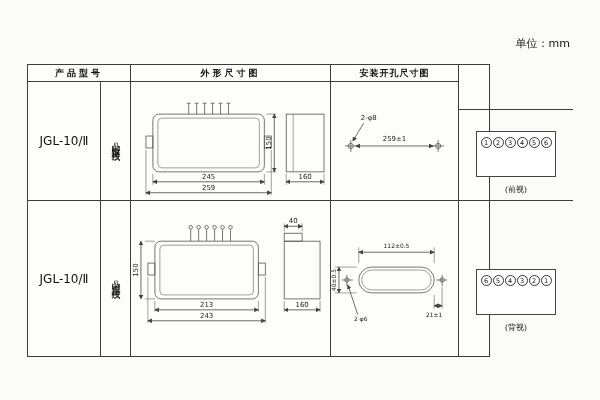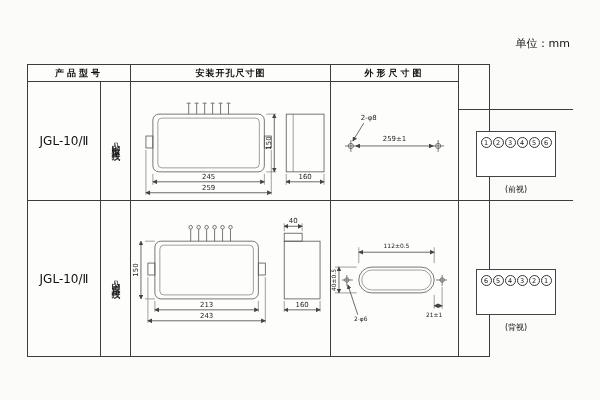--- a/index.html
+++ b/index.html
@@ -34,34 +34,34 @@
   .dimln { stroke:#444; stroke-width:0.8; fill:none; }
   .ext { stroke:#777; stroke-width:0.7; fill:none; }
 
   .tcell { flex-direction:column; }
   .tbox { width:80px; height:46px; border:1px solid #444; background:#fff;
           display:flex; justify-content:center; align-items:flex-start; padding-top:5px; }
   .tcircles { display:flex; gap:1px; }
   .tcircle { width:11px; height:11px; border:1px solid #333; border-radius:50%;
              font-size:6.5px; line-height:10px; text-align:center; display:inline-block;
              color:#111; background:#fff; }
-  .tview { font-size:8px; margin-top:7px; color:#111; }
+  .tview { font-size:8px; margin-top:7px; color:#111;font-family:Liberation Serif, serif; }
 </style>
 </head>
 <body>
 
 <div class="page">
 
   <div class="unit">单位：mm</div>
 
   <div class="spec-table">
 
     <div class="cell head span2">产品型号</div>
+    <div class="cell head">外形尺寸图</div>
     <div class="cell head tight">安装开孔尺寸图</div>
-    <div class="cell head">外形尺寸图</div>
     <div class="cell head last">端子图</div>
 
     <div class="cell model">JGL-10/Ⅱ</div>
     <div class="cell wiring">凸出板前接线</div>
 
     <div class="cell draw">
       <svg viewBox="0 0 200 119" width="200" height="119">
         <defs>
           <marker id="arA" viewBox="0 0 8 8" refX="7" refY="4" markerWidth="6" markerHeight="6" orient="auto-start-reverse">
             <path d="M0,0L8,4L0,8z" fill="#444"></path>

